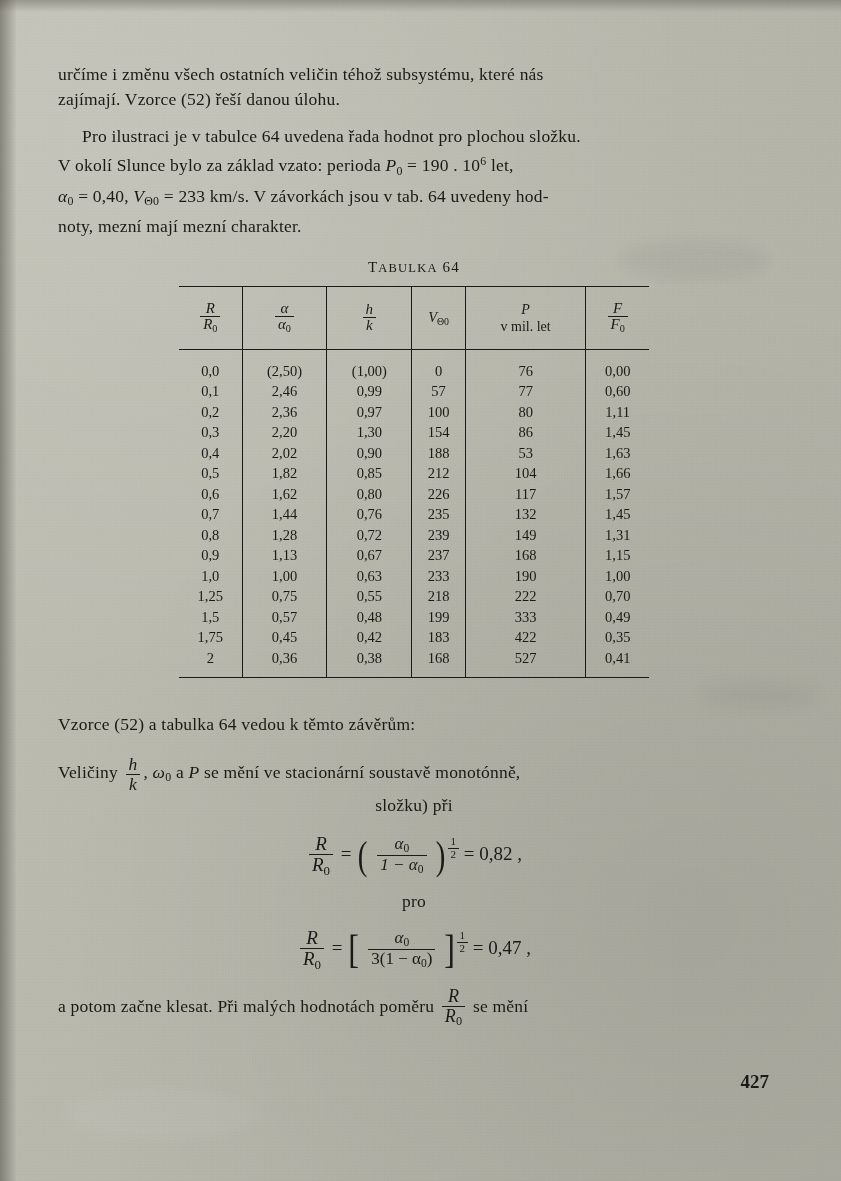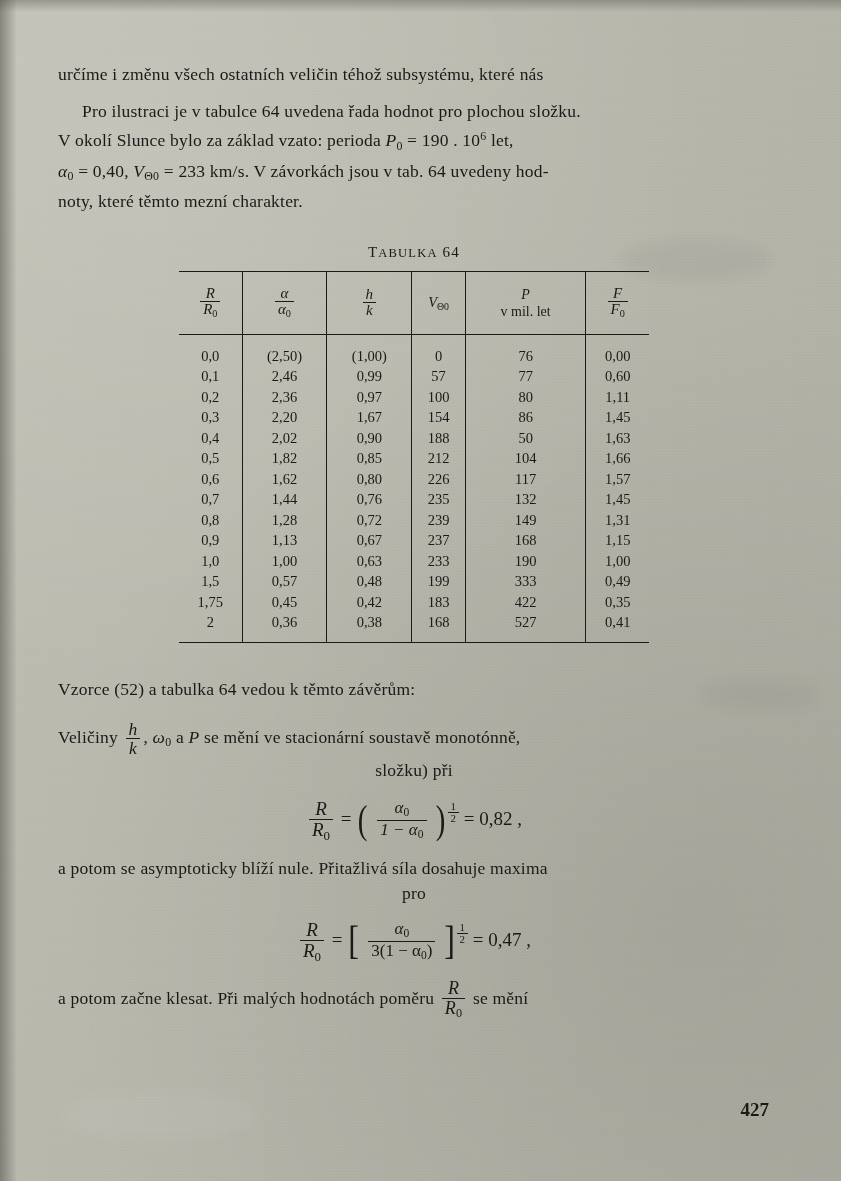--- a/index.html
+++ b/index.html
@@ -69,21 +69,21 @@
     text-align: center;
     line-height: 1.05;
     margin: 0 3px;
   }
   .frac .num { display: block; padding: 0 3px; }
   .frac .den { display: block; border-top: 1.4px solid #1a1a18; padding: 0 3px; }
 
   
   .tab-title {
     text-align: center;
-    margin-top: 30px;
+    margin-top: 20px;
     margin-bottom: 10px;
     font-size: 15px;
     letter-spacing: 1.2px;
   }
   .tab-title .small-caps { font-size: 12.5px; }
   .tbl-wrap {
     margin: 0 auto;
     width: 470px;
     position: relative;
   }
@@ -139,21 +139,21 @@
   }
   .exp-half {
     font-size: 11px;
     vertical-align: 0.85em;
     display: inline-block;
   }
   .exp-half .frac { margin: 0; }
   .pageno {
     position: absolute;
     right: 72px;
-    bottom: 60px;
+    bottom: 88px;
     font-size: 19px;
     font-weight: bold;
   }
   .blotch {
     position: absolute;
     border-radius: 50%;
     pointer-events: none;
   }
 </style>
 </head>
@@ -165,38 +165,41 @@
   <div class="edge-top"></div>
 
   <div class="blotch" style="left:620px;top:240px;width:150px;height:40px;background:rgba(0,0,0,0.035);filter:blur(6px);"></div>
   <div class="blotch" style="left:700px;top:680px;width:120px;height:30px;background:rgba(0,0,0,0.03);filter:blur(7px);"></div>
   <div class="blotch" style="left:60px;top:1090px;width:200px;height:50px;background:rgba(255,255,255,0.05);filter:blur(8px);"></div>
 
   <div class="content">
 
     <div class="para-block">
       <p>určíme i změnu všech ostatních veličin téhož subsystému, které nás</p>
+      <p style="text-align:left;">
+        <span>zajímají. Vzorce (52) řeší danou úlohu.</span>
+      </p>
     </div>
 
     <div class="para-block">
       <p class="indent">Pro ilustraci je v tabulce 64 uvedena řada hodnot pro plochou složku.</p>
       <p>
         <span>V okolí Slunce bylo za základ vzato: perioda</span>
         <span class="it">P</span><span class="sub">0</span>
         <span>= 190 . 10</span><span class="sup">6</span>
         <span>let,</span>
       </p>
       <p>
         <span class="it">α</span><span class="sub">0</span>
         <span>= 0,40,</span>
         <span class="it">V</span><span class="sub">Θ0</span>
         <span>= 233 km/s. V závorkách jsou v tab. 64 uvedeny hod-</span>
       </p>
       <p style="text-align:left;">
-        <span>noty, které těmto mezní charakter.</span>
+        <span>noty, mezní mají mezní charakter.</span>
       </p>
     </div>
 
     <div class="tab-title">
       <span>T</span><span class="small-caps">ABULKA</span>
       <span>64</span>
     </div>
 
     <div class="tbl-wrap">
       <div class="tbl-top-rule"></div>
@@ -259,31 +262,31 @@
               <td>0,2</td>
               <td>2,36</td>
               <td>0,97</td>
               <td>100</td>
               <td>80</td>
               <td>1,11</td>
             </tr>
             <tr>
               <td>0,3</td>
               <td>2,20</td>
-              <td>1,67</td>
+              <td>1,30</td>
               <td>154</td>
               <td>86</td>
               <td>1,45</td>
             </tr>
             <tr>
               <td>0,4</td>
               <td>2,02</td>
               <td>0,90</td>
               <td>188</td>
-              <td>50</td>
+              <td>53</td>
               <td>1,63</td>
             </tr>
             <tr>
               <td>0,5</td>
               <td>1,82</td>
               <td>0,85</td>
               <td>212</td>
               <td>104</td>
               <td>1,66</td>
             </tr>
@@ -319,20 +322,28 @@
               <td>168</td>
               <td>1,15</td>
             </tr>
             <tr>
               <td>1,0</td>
               <td>1,00</td>
               <td>0,63</td>
               <td>233</td>
               <td>190</td>
               <td>1,00</td>
+            </tr>
+            <tr>
+              <td>1,25</td>
+              <td>0,75</td>
+              <td>0,55</td>
+              <td>218</td>
+              <td>222</td>
+              <td>0,70</td>
             </tr>
             <tr>
               <td>1,5</td>
               <td>0,57</td>
               <td>0,48</td>
               <td>199</td>
               <td>333</td>
               <td>0,49</td>
             </tr>
             <tr>
@@ -384,23 +395,20 @@
       <span>=</span>
       <span class="bigparen">(</span>
       <span class="frac" style="font-size:17px;">
         <span class="num"><span class="it">α</span><span class="sub">0</span></span>
         <span class="den"><span class="it">1 − α</span><span class="sub">0</span></span>
       </span>
       <span class="bigparen">)</span><span class="exp-half"><span class="frac"><span class="num">1</span><span class="den">2</span></span></span>
       <span>= 0,82 ,</span>
     </div>
 
-    <p style="margin-top:14px;">
-      <span>a potom se asymptoticky blíží nule. Přitažlivá síla dosahuje maxima</span>
-    </p>
     <p style="text-align:center;">
       <span>pro</span>
     </p>
 
     <div class="fml" style="margin-top:14px;">
       <span class="frac" style="font-size:19px;">
         <span class="num it">R</span>
         <span class="den it"><span>R</span><span class="sub">0</span></span>
       </span>
       <span>=</span>

